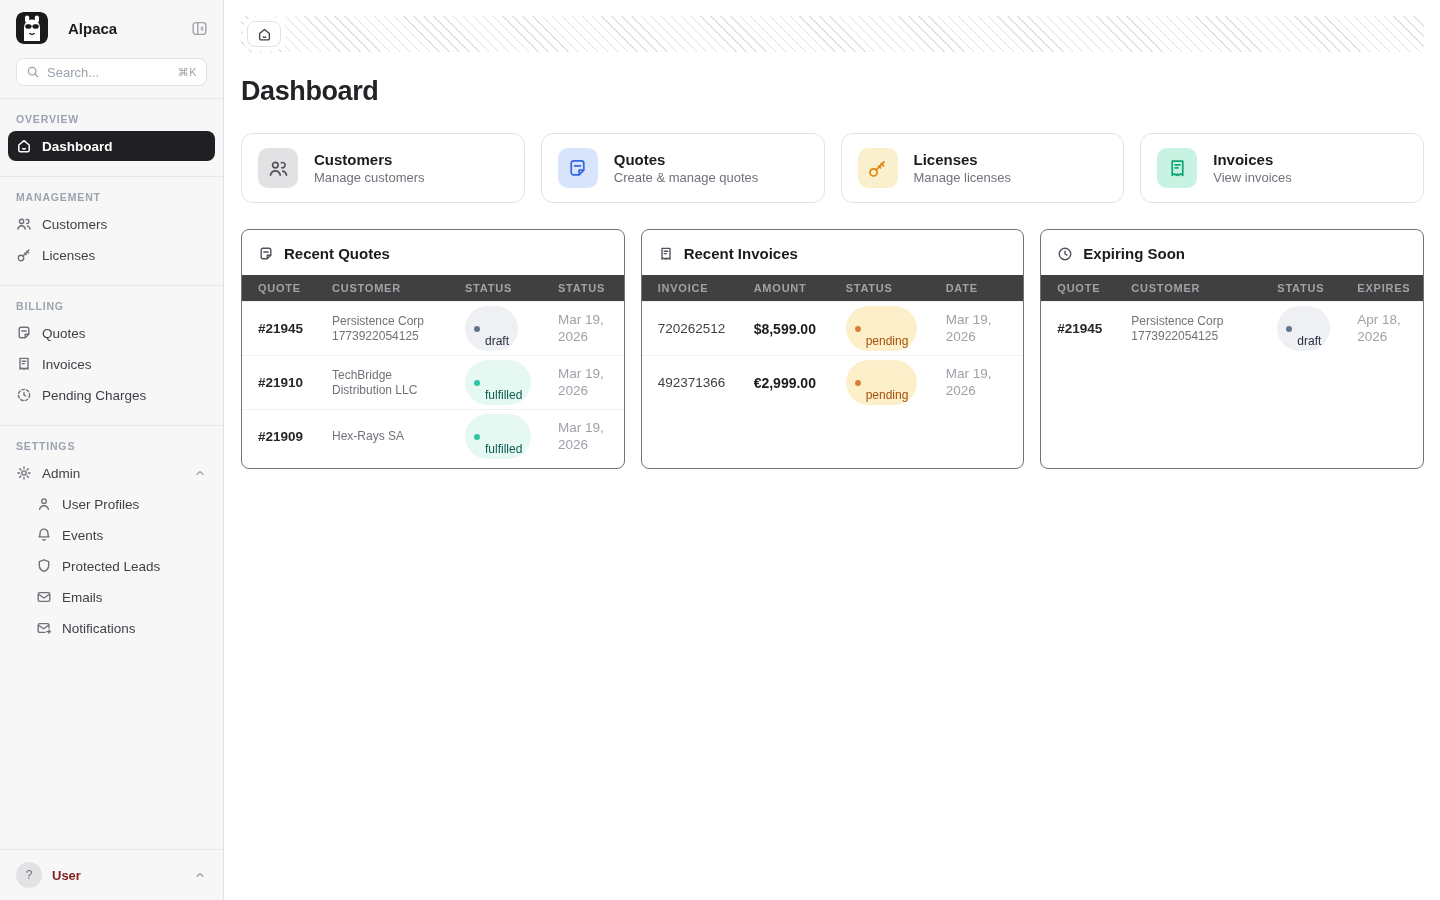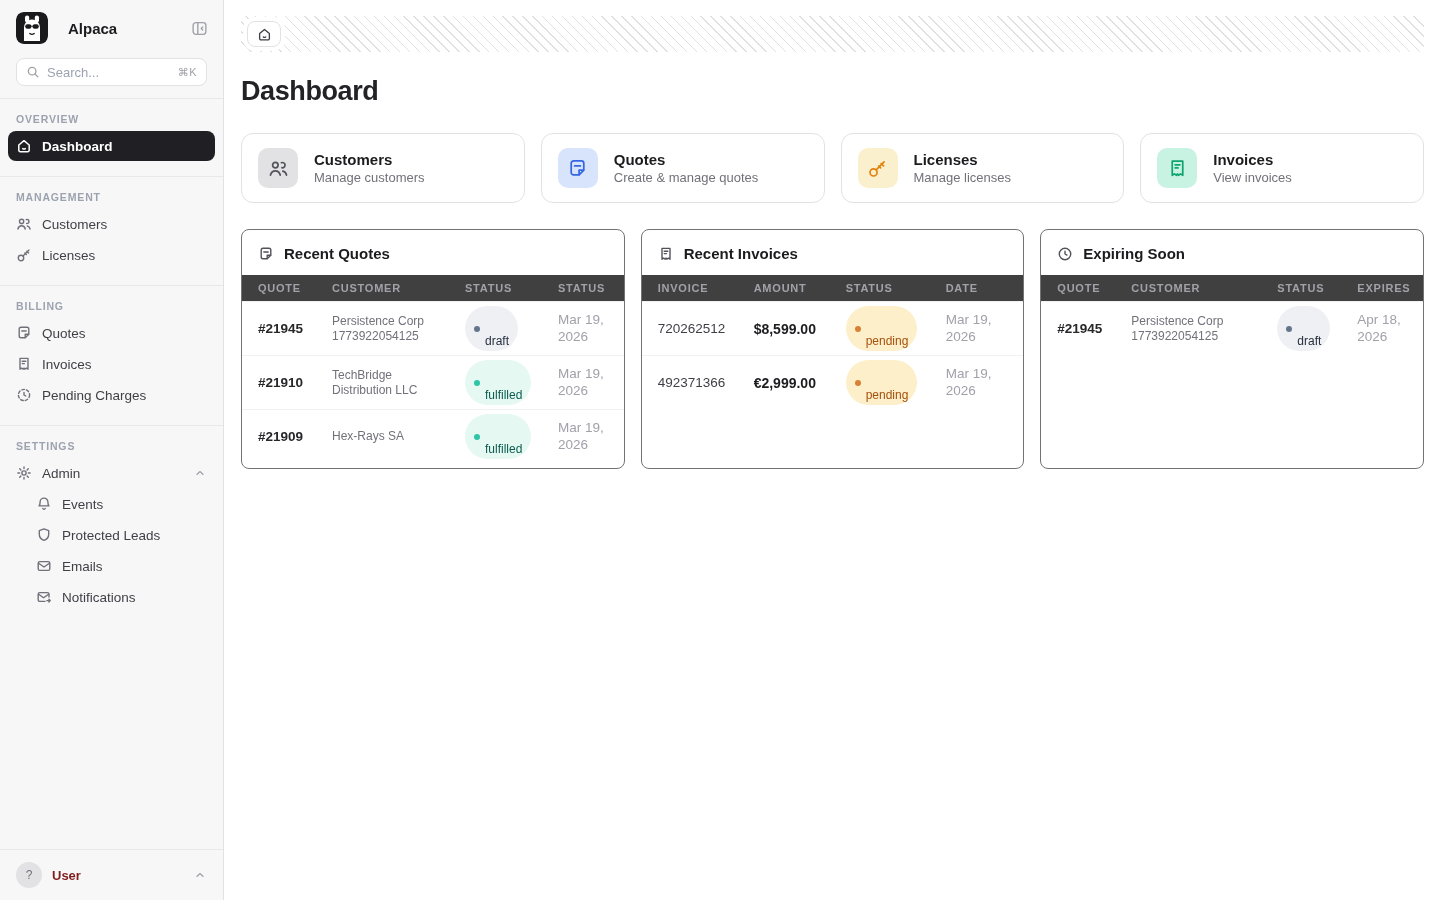--- a/index.html
+++ b/index.html
@@ -219,20 +219,27 @@
       <svg class="ico" viewBox="0 0 16 16" fill="none" stroke="currentColor" stroke-width="1.4" stroke-linecap="round">
         <circle cx="8" cy="8" r="2.1"></circle>
         <path d="M8 1.9v1.7M8 12.4v1.7M1.9 8h1.7M12.4 8h1.7M3.7 3.7l1.2 1.2M11.1 11.1l1.2 1.2M12.3 3.7l-1.2 1.2M4.9 11.1l-1.2 1.2"></path>
       </svg>
       <span>Admin</span>
       <svg class="chev" width="14" height="14" viewBox="0 0 16 16" fill="none" stroke="currentColor" stroke-width="1.5" stroke-linecap="round" stroke-linejoin="round">
         <path d="M4.5 9.6 8 6.4l3.5 3.2"></path>
       </svg>
     </div>
     <div class="nav-item nav-sub">
+      <svg class="ico" viewBox="0 0 16 16" fill="none" stroke="currentColor" stroke-width="1.4" stroke-linecap="round">
+        <circle cx="8" cy="5.2" r="2.3"></circle>
+          <path d="M3.6 13.2c.6-2.3 2.1-3.5 4.4-3.5s3.8 1.2 4.4 3.5"></path>
+      </svg>
+      <span>User Profiles</span>
+    </div>
+    <div class="nav-item nav-sub">
       <svg class="ico" viewBox="0 0 16 16" fill="none" stroke="currentColor" stroke-width="1.4" stroke-linecap="round" stroke-linejoin="round">
         <path d="M8 2.1a3.9 3.9 0 0 1 3.9 3.9c0 2.3.5 3.3 1 3.9H3.1c.5-.6 1-1.6 1-3.9A3.9 3.9 0 0 1 8 2.1z"></path>
         <path d="M6.8 12.4a1.25 1.25 0 0 0 2.4 0"></path>
       </svg>
       <span>Events</span>
     </div>
     <div class="nav-item nav-sub">
       <svg class="ico" viewBox="0 0 16 16" fill="none" stroke="currentColor" stroke-width="1.4" stroke-linejoin="round">
         <path d="M8 1.9l4.7 1.8v3.5c0 3-1.8 5.1-4.7 6.2-2.9-1.1-4.7-3.2-4.7-6.2V3.7z"></path>
       </svg>

